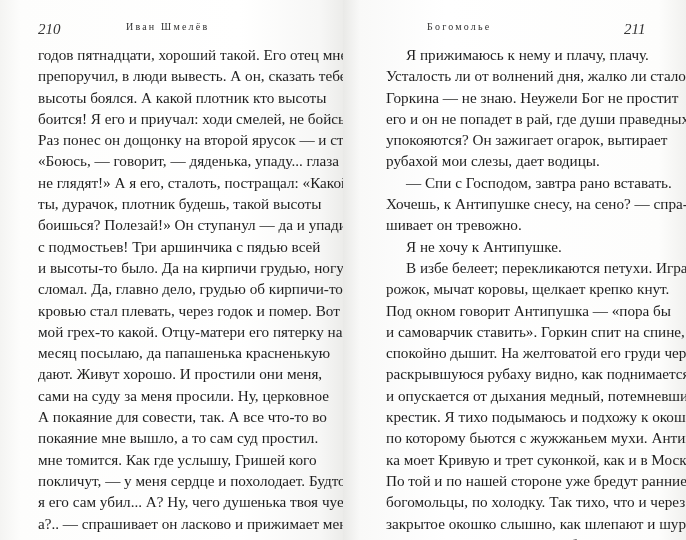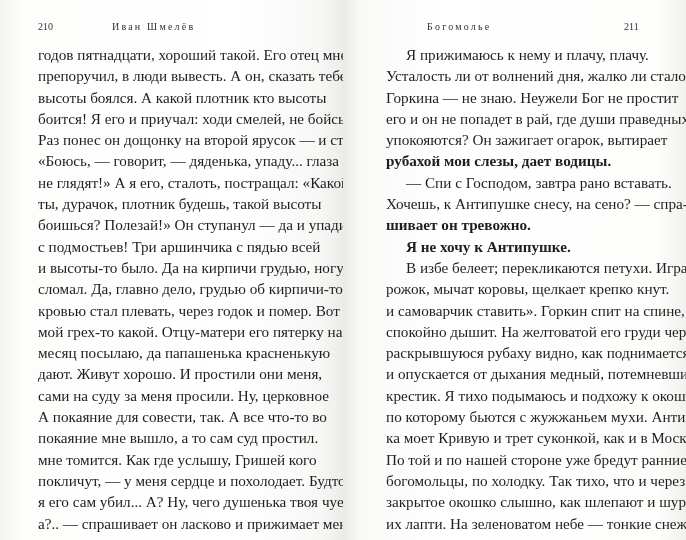--- a/index.html
+++ b/index.html
@@ -12,33 +12,33 @@
     }
     .spread { position: absolute; left: 0; top: 0; width: 686px; height: 540px; }
     .page { position: absolute; top: 0; height: 540px; }
     .page-left { left: 0; width: 343px;
       background: linear-gradient(to right, #f4f4f2 0%, #fdfdfc 6%, #ffffff 70%, #f7f7f6 93%, #ececea 100%); }
     .page-right { left: 343px; width: 343px;
       background: linear-gradient(to right, #e9e9e7 0%, #f9f9f8 5%, #ffffff 30%, #fdfdfc 92%, #f1f1ef 100%); }
     .running-head {
       position: absolute; top: 21px; font-size: 10.5px; color: #333;
     }
-    .folio { font-size: 10px; }
+    .folio { font-style: italic; font-size: 15px; }
     .title { letter-spacing: 2.2px; font-size: 10px; }
     .left-folio { left: 38px; }
-    .left-title { left: 112px; }
+    .left-title { left: 126px; }
     .right-title { left: 135px; }
     .text {
       position: absolute; top: 44px; font-size: 15.2px; line-height: 21.3px;
       text-align: justify;
     }
     .text-left { left: 38px; width: 258px; }
     .text-right { left: 43px; width: 256px; }
     .line { display: block; white-space: nowrap; text-align-last: justify; text-align: justify; }
-    .line.last { text-align-last: left; font-weight: bold; }
+    .line.last { text-align-last: left; }
     .line.indent { padding-left: 20px; }
   </style>
 </head>
 <body>
 
 <div class="spread">
   <div class="page page-left">
     <span class="running-head folio left-folio">210</span>
     <span class="running-head title left-title">Иван Шмелёв</span>
     <div class="text text-left" id="left-text">
@@ -77,20 +77,21 @@
         <span class="line">Горкина — не знаю. Неужели Бог не простит</span>
         <span class="line">его и он не попадет в рай, где души праведных</span>
         <span class="line">упокояются? Он зажигает огарок, вытирает</span>
         <span class="line last">рубахой мои слезы, дает водицы.</span>
         <span class="line indent">— Спи с Господом, завтра рано вставать.</span>
         <span class="line">Хочешь, к Антипушке снесу, на сено? — спра-</span>
         <span class="line last">шивает он тревожно.</span>
         <span class="line indent last">Я не хочу к Антипушке.</span>
         <span class="line indent">В избе белеет; перекликаются петухи. Играет</span>
         <span class="line">рожок, мычат коровы, щелкает крепко кнут.</span>
+        <span class="line">Под окном говорит Антипушка — «пора бы</span>
         <span class="line">и самоварчик ставить». Горкин спит на спине,</span>
         <span class="line">спокойно дышит. На желтоватой его груди через</span>
         <span class="line">раскрывшуюся рубаху видно, как поднимается</span>
         <span class="line">и опускается от дыхания медный, потемневший</span>
         <span class="line">крестик. Я тихо подымаюсь и подхожу к окошку,</span>
         <span class="line">по которому бьются с жужжаньем мухи. Антипуш-</span>
         <span class="line">ка моет Кривую и трет суконкой, как и в Москве.</span>
         <span class="line">По той и по нашей стороне уже бредут ранние</span>
         <span class="line">богомольцы, по холодку. Так тихо, что и через</span>
         <span class="line">закрытое окошко слышно, как шлепают и шуршат</span>

